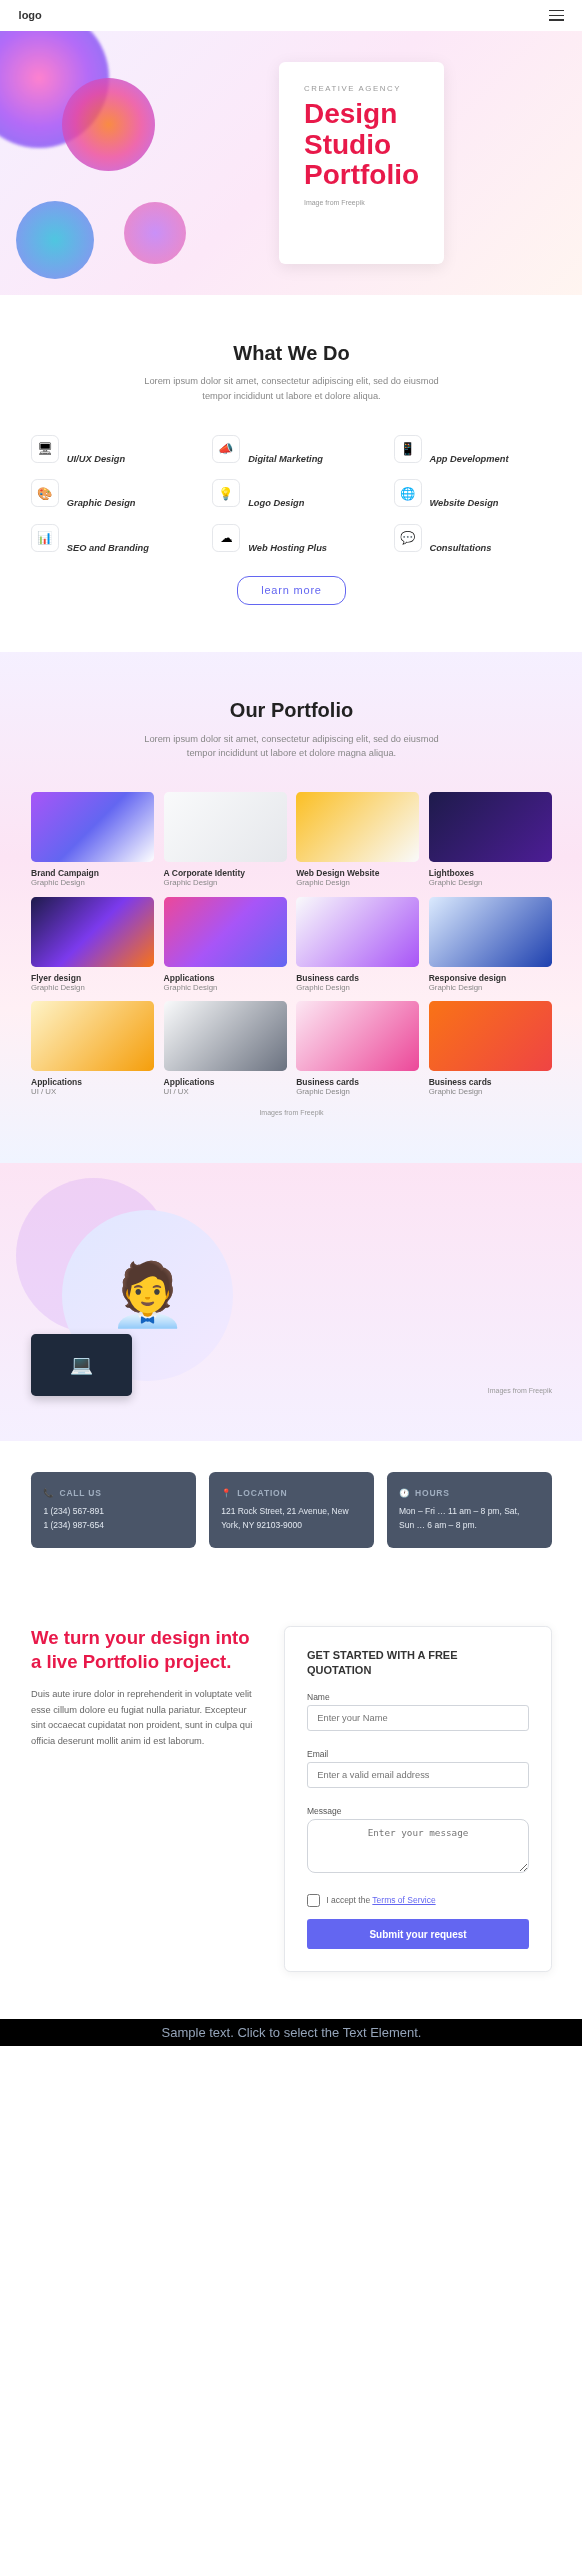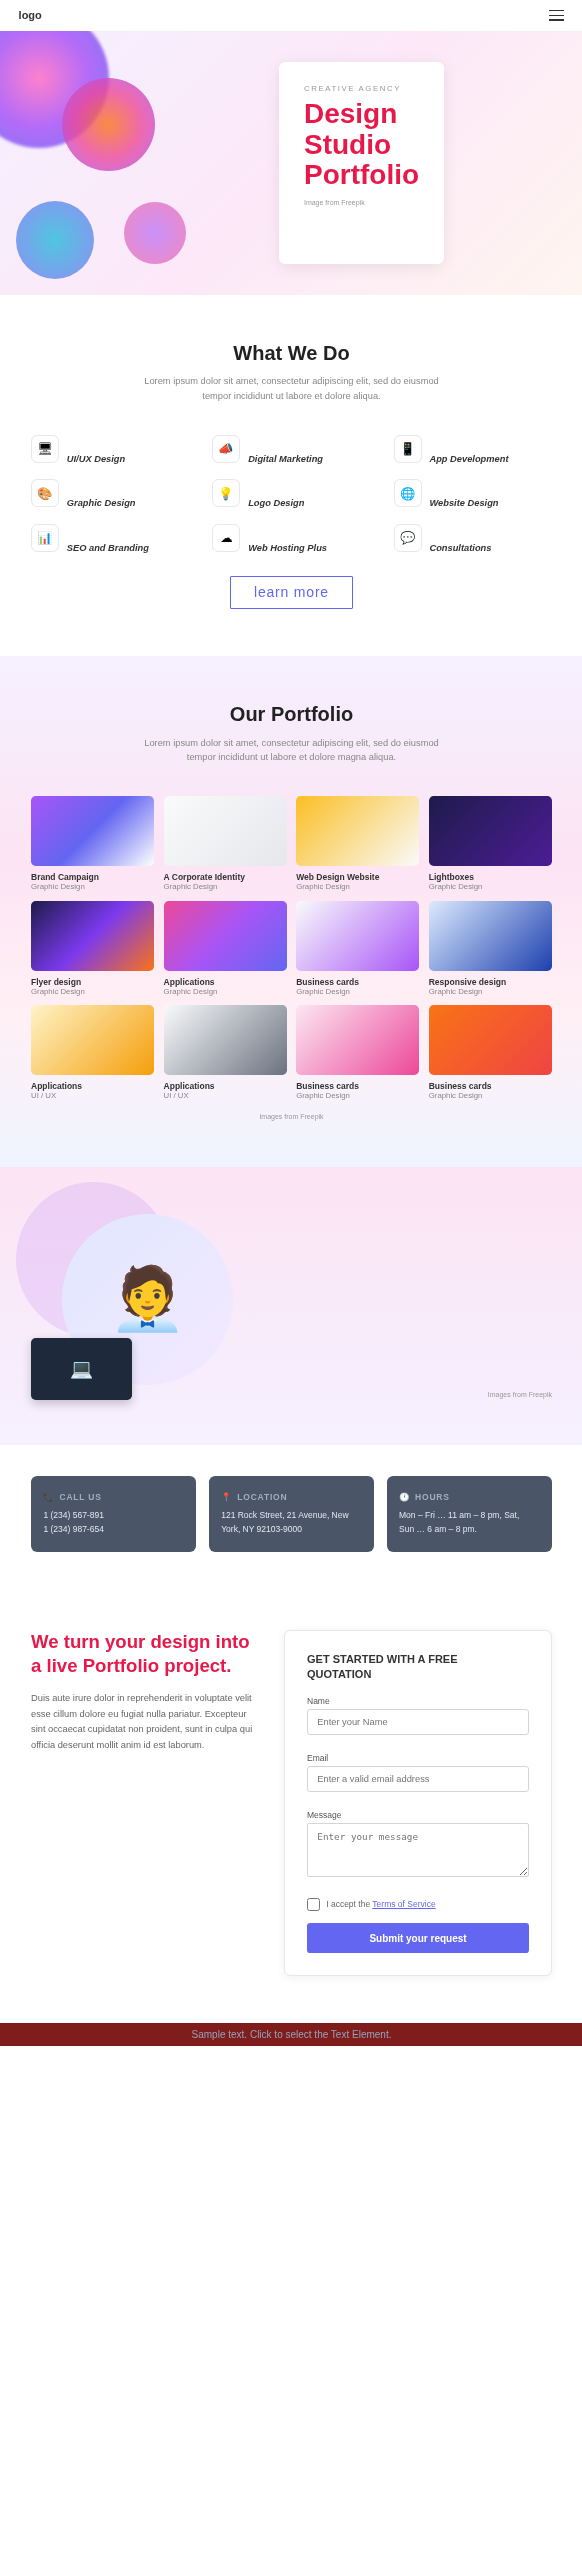--- a/index.html
+++ b/index.html
@@ -58,21 +58,21 @@
     .services-grid { display: grid; grid-template-columns: repeat(3, 1fr); gap: 15.5px 23px; margin-bottom: 23px; }
     .service-item { display: flex; align-items: flex-start; gap: 7.8px; }
     .service-icon {
       width: 28px; height: 28px; border-radius: 6.2px; display: flex; align-items: center;
       justify-content: center; font-size: 12.4px; flex-shrink: 0;
       border: 0.8px solid #e5e7eb;
     }
     .service-name { font-size: 9.3px; font-weight: 600; color: #333; margin-top: 19px; font-style: italic; }
     .learn-more-btn {
       display: block; margin: 0 auto; padding: 7.8px 23px; border: 1.2px solid #6366f1;
-      color: #6366f1; background: transparent; border-radius: 1px; font-size: 14px;
+      color: #6366f1; background: transparent; border-radius: 12px; font-size: 11px;
       cursor: pointer; letter-spacing: 0.8px; text-transform: lowercase;
     }
 
     
     .portfolio { background: linear-gradient(180deg, #f5f0ff 0%, #fce4f4 40%, #fff0f5 70%, #f0f4ff 100%); }
     .portfolio-grid { display: grid; grid-template-columns: repeat(4, 1fr); gap: 9.3px; }
     .portfolio-item { cursor: pointer; }
     .portfolio-thumb {
       width: 100%; height: 70px; border-radius: 4.7px; overflow: hidden;
       background: #ddd; margin-bottom: 6.2px; position: relative;
@@ -143,35 +143,35 @@
     .quote-right { flex: 1; background: #fff; border: 0.8px solid #e5e7eb; border-radius: 6.2px; padding: 22px; box-shadow: 0 1.6px 9.3px rgba(0,0,0,0.06); }
     .quote-form-title { font-size: 11px; font-weight: 700; color: #333; margin-bottom: 3.1px; }
     .quote-form-subtitle { font-size: 11px; font-weight: 700; color: #333; margin-bottom: 15.5px; }
     .form-group { margin-bottom: 18px; }
     .form-label { font-size: 8.5px; color: #555; margin-bottom: 3.1px; display: block; }
     .form-input {
       width: 100%; padding: 7px 9.3px; border: 0.8px solid #d1d5db; border-radius: 3.1px;
       font-size: 9.3px; color: #333; outline: none;
     }
     .form-textarea {
-      width: 100%; padding: 7px 9.3px; border: 0.8px solid #d1d5db; border-radius: 2px;
-      font-size: 9.3px; color: #333; outline: none; resize: vertical; min-height: 54px;
+      width: 100%; padding: 7px 9.3px; border: 0.8px solid #d1d5db; border-radius: 8px;
+      font-size: 9.3px; color: #333; outline: none; resize: vertical; min-height: 54px; text-align: center;
     }
     .terms-row { display: flex; align-items: center; gap: 6.2px; margin-bottom: 12.4px; }
     .terms-text { font-size: 8.5px; color: #666; }
     .terms-link { color: #6366f1; text-decoration: underline; }
     .submit-btn {
       width: 100%; padding: 9.3px; background: #6366f1; color: #fff; border: none;
       border-radius: 3.1px; font-size: 10px; font-weight: 600; cursor: pointer;
     }
 
     
     .footer-bar {
-      background: #7f1d1d; padding: 6.2px 18.6px; text-align: center;
-      font-size: 10px; color: #94a3b8;
+      background: #000000; padding: 6.2px 18.6px; text-align: center;
+      font-size: 13px; color: #94a3b8;
     }
 
     
     .more-btn-wrap { text-align: center; margin: 15.5px 0; }
     .more-btn {
       padding: 6.2px 28px; border: 1.2px solid #6366f1; color: #6366f1;
       background: transparent; border-radius: 3.1px; font-size: 10px; cursor: pointer;
     }
   </style>
 </head>

